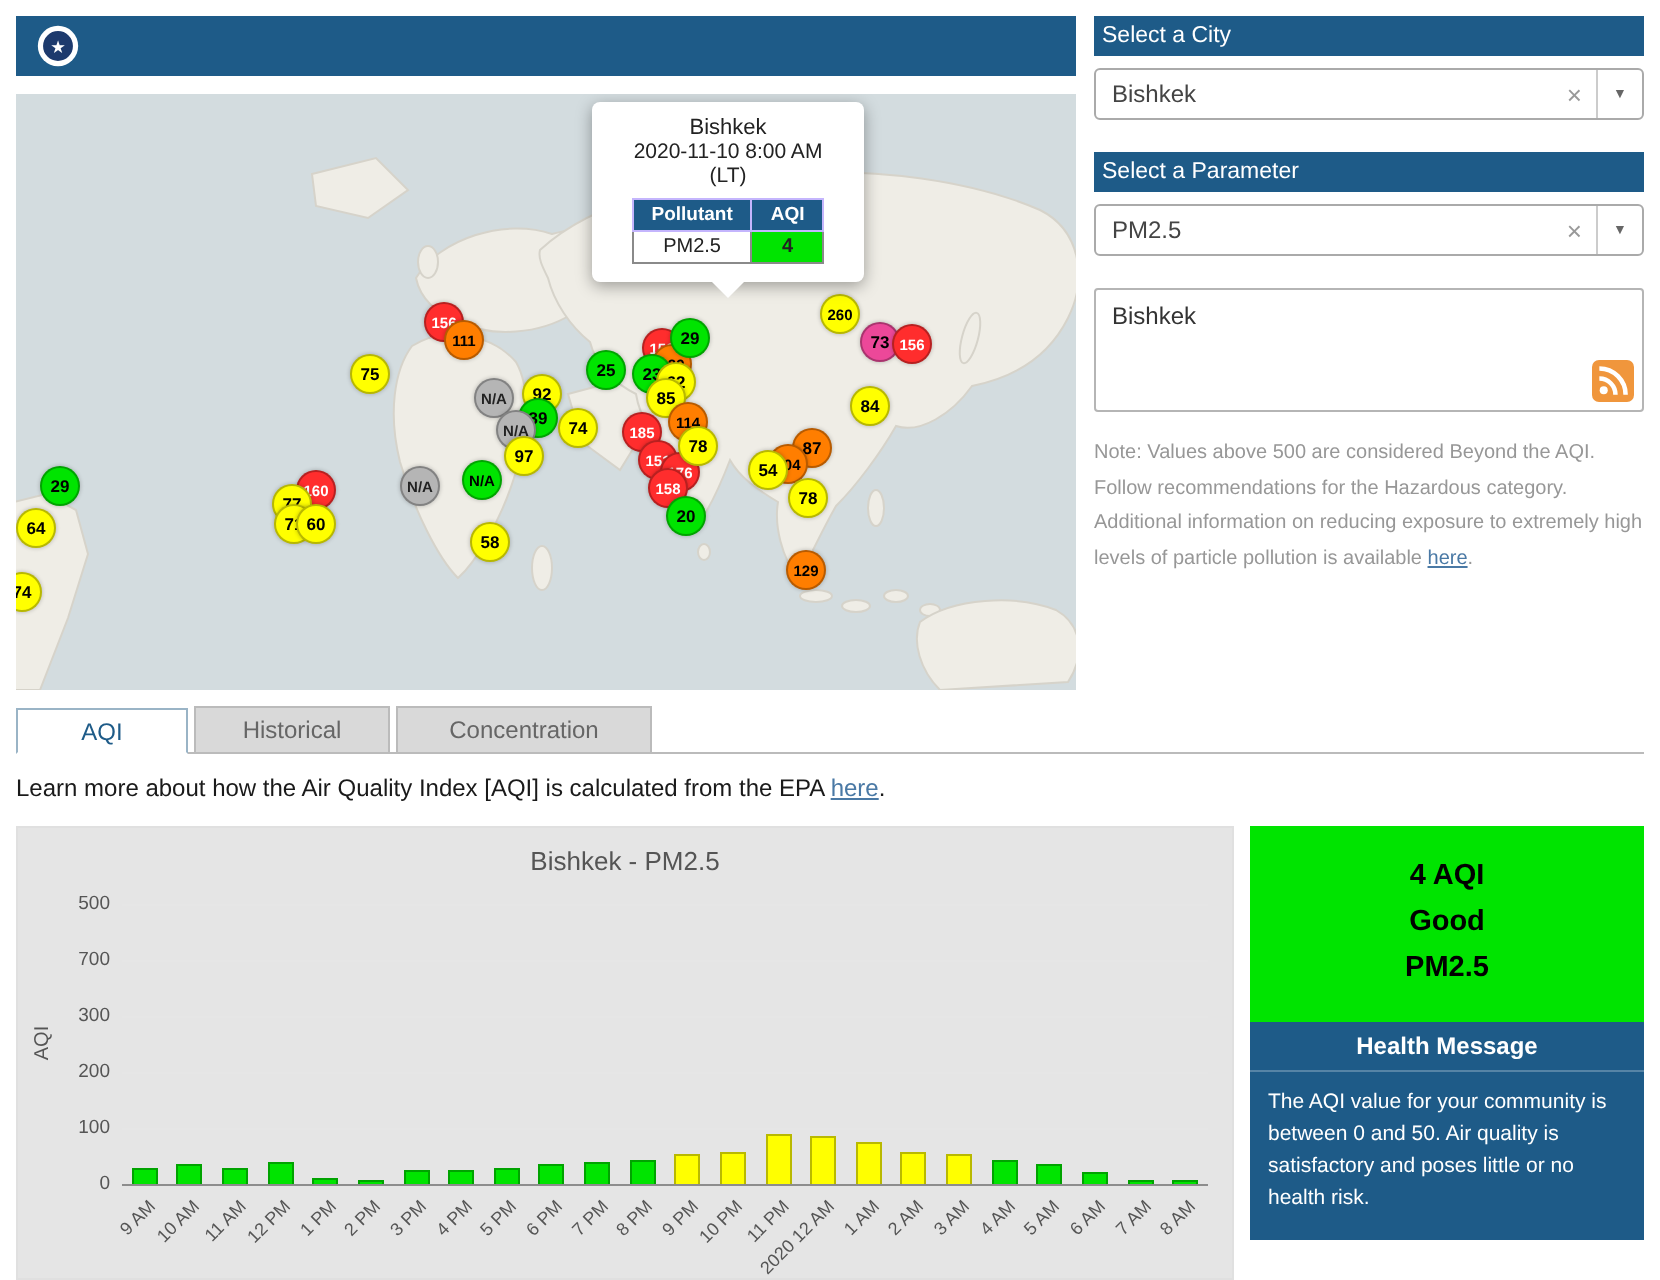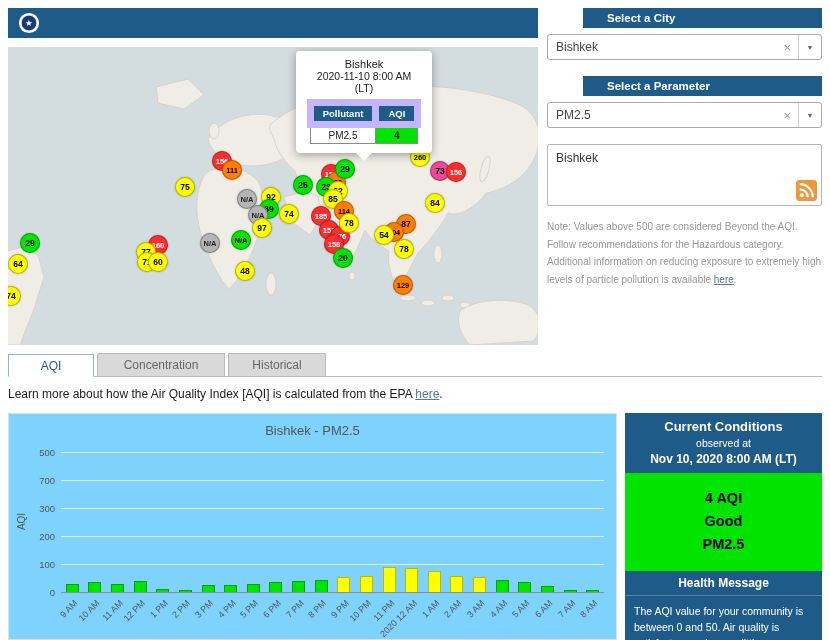--- a/index.html
+++ b/index.html
@@ -21,26 +21,26 @@
   .map-container{position:relative;width:530px;height:298px;background:#d3dcdf;overflow:hidden;}
   .map-svg{position:absolute;left:0;top:0;}
   .marker{position:absolute;width:20px;height:20px;border-radius:50%;display:flex;align-items:center;justify-content:center;
     font-size:8.5px;font-weight:bold;transform:translate(-50%,-50%);box-sizing:border-box;
     border:1px solid rgba(0,0,0,.28);box-shadow:0 0 2px rgba(0,0,0,.25);cursor:pointer;z-index:2;}
   .popup{position:absolute;left:288px;top:4px;width:124px;background:#fff;border-radius:4px;
     box-shadow:0 2px 8px rgba(0,0,0,.35);padding:7px 6px 9px;font-size:10.5px;text-align:center;color:#222;z-index:10;}
   .popup:after{content:"";position:absolute;left:50%;bottom:-8px;margin-left:-8px;border:8px solid transparent;border-top-color:#fff;border-bottom:none;}
   .popup-city{font-size:11px;}
   .popup-table{margin:5px auto 0;border-collapse:collapse;}
-  .popup-table th{background:#1e5b88;color:#fff;font-size:9.5px;font-weight:bold;padding:2px 9px;border:7px solid #c4b5fd;}
+  .popup-table th{background:#1e5b88;color:#fff;font-size:9.5px;font-weight:bold;padding:2px 9px;border:1px solid #c4b5fd;}
   .popup-table td{font-size:10px;padding:2px 7px;border:1px solid #8a8a8a;background:#fff;}
   .popup-table td.aqi-cell{background:#00e400;font-weight:bold;}
 
   
-  .panel-header{background:#1e5b88;color:#fff;font-size:11.5px;font-weight:bold;padding:4px 24px;margin-left:36px;}
+  .panel-header{background:#1e5b88;color:#fff;font-size:11.5px;font-weight:normal;padding:4px 4px;}
   .select-box{margin:6px 0 16px;border:1px solid #aaa;border-radius:3px;height:26px;display:flex;align-items:center;
     padding-left:8px;font-size:12px;color:#444;background:#fff;cursor:pointer;box-sizing:border-box;}
   .select-box .grow{flex:1;}
   .clear-x{color:#999;font-size:13px;padding:0 7px;cursor:pointer;}
   .dd-arrow{border-left:1px solid #ccc;width:22px;height:100%;display:flex;align-items:center;justify-content:center;color:#666;font-size:7px;cursor:pointer;}
   .feed-box{border:1px solid #b5b5b5;border-radius:2px;height:62px;margin-top:16px;position:relative;font-size:12px;color:#333;padding:6px 8px;box-sizing:border-box;}
   .rss-icon{position:absolute;right:4px;bottom:4px;width:21px;height:21px;cursor:pointer;}
   .note{font-size:10px;color:#979797;line-height:1.75;margin-top:12px;}
   .link{color:#4a79a5;text-decoration:underline;cursor:pointer;}
 
@@ -48,21 +48,21 @@
   .tabs{display:flex;margin-top:8px;border-bottom:1px solid #bbb;height:23px;align-items:flex-end;}
   .tab{font-size:12px;height:23px;display:flex;align-items:center;justify-content:center;border:1px solid #bbb;border-bottom:none;margin-right:3px;box-sizing:border-box;cursor:pointer;}
   .tab.active{background:#fff;color:#1e5b88;border-color:#9ab4c6;margin-bottom:-1px;border-bottom:1px solid #fff;width:86px;}
   .tab.inactive{background:#d9d9d9;color:#666;}
   .tab.w-conc{width:128px;}
   .tab.w-hist{width:98px;}
   .learn{font-size:12px;color:#1a1a1a;margin:10px 0 12px;}
 
   
   .layout-bottom{display:flex;gap:8px;}
-  .chart-box{width:609px;flex:0 0 609px;height:227px;border:1px solid #e0e0e0;box-sizing:border-box;position:relative;background:#7dd3fc;}
+  .chart-box{width:609px;flex:0 0 609px;height:227px;border:1px solid #e0e0e0;box-sizing:border-box;position:relative;background:#e5e5e5;}
   .chart-title{text-align:center;font-size:13px;color:#555;margin-top:9px;}
   .ylabel{position:absolute;left:4px;top:102px;transform:rotate(-90deg);font-size:10px;color:#555;}
   .plot{position:relative;margin:14px 12px 0 52px;height:140px;}
   .gridline{position:absolute;left:0;right:0;height:1px;background:#e6e6e6;}
   .gridline.baseline{background:#8d8d8d;}
   .ytick{position:absolute;left:-36px;width:30px;text-align:right;font-size:9.5px;color:#555;transform:translateY(-50%);}
   .bar{position:absolute;bottom:0;box-sizing:border-box;border:1px solid rgba(0,0,0,.35);border-bottom:none;}
   .xlabel{position:absolute;font-size:9px;color:#555;white-space:nowrap;transform:rotate(-45deg);transform-origin:100% 0;}
 
   
@@ -127,21 +127,21 @@
         <div class="marker" style="left: 261px; top: 162px; background: rgb(0, 228, 0); color: rgb(0, 0, 0);">39</div>
         <div class="marker" style="left: 250px; top: 168px; background: rgb(181, 181, 181); color: rgb(34, 34, 34); font-size: 7.5px;">N/A</div>
         <div class="marker" style="left: 281px; top: 167px; background: rgb(255, 255, 0); color: rgb(0, 0, 0);">74</div>
         <div class="marker" style="left: 254px; top: 181px; background: rgb(255, 255, 0); color: rgb(0, 0, 0);">97</div>
         <div class="marker" style="left: 150px; top: 198px; background: rgb(255, 45, 45); color: rgb(255, 255, 255); font-size: 7.5px;">160</div>
         <div class="marker" style="left: 138px; top: 205px; background: rgb(255, 255, 0); color: rgb(0, 0, 0);">77</div>
         <div class="marker" style="left: 139px; top: 215px; background: rgb(255, 255, 0); color: rgb(0, 0, 0);">71</div>
         <div class="marker" style="left: 150px; top: 215px; background: rgb(255, 255, 0); color: rgb(0, 0, 0);">60</div>
         <div class="marker" style="left: 202px; top: 196px; background: rgb(181, 181, 181); color: rgb(34, 34, 34); font-size: 7.5px;">N/A</div>
         <div class="marker" style="left: 233px; top: 193px; background: rgb(0, 228, 0); color: rgb(0, 0, 0); font-size: 7.5px;">N/A</div>
-        <div class="marker" style="left: 237px; top: 224px; background: rgb(255, 255, 0); color: rgb(0, 0, 0);">48</div>
+        <div class="marker" style="left: 237px; top: 224px; background: rgb(255, 255, 0); color: rgb(0, 0, 0);">58</div>
         <div class="marker" style="left: 295px; top: 138px; background: rgb(0, 228, 0); color: rgb(0, 0, 0);">25</div>
         <div class="marker" style="left: 323px; top: 127px; background: rgb(255, 45, 45); color: rgb(255, 255, 255); font-size: 7.5px;">159</div>
         <div class="marker" style="left: 328px; top: 135px; background: rgb(255, 126, 0); color: rgb(0, 0, 0); font-size: 7.5px;">129</div>
         <div class="marker" style="left: 337px; top: 122px; background: rgb(0, 228, 0); color: rgb(0, 0, 0);">29</div>
         <div class="marker" style="left: 318px; top: 140px; background: rgb(0, 228, 0); color: rgb(0, 0, 0);">23</div>
         <div class="marker" style="left: 330px; top: 144px; background: rgb(255, 255, 0); color: rgb(0, 0, 0);">62</div>
         <div class="marker" style="left: 325px; top: 152px; background: rgb(255, 255, 0); color: rgb(0, 0, 0);">85</div>
         <div class="marker" style="left: 336px; top: 164px; background: rgb(255, 126, 0); color: rgb(0, 0, 0); font-size: 7.5px;">114</div>
         <div class="marker" style="left: 313px; top: 169px; background: rgb(255, 45, 45); color: rgb(255, 255, 255); font-size: 7.5px;">185</div>
         <div class="marker" style="left: 321px; top: 183px; background: rgb(255, 45, 45); color: rgb(255, 255, 255); font-size: 7.5px;">151</div>
@@ -206,22 +206,22 @@
         </svg>
       </span>
     </div>
 
     <div class="note"><span>Note: Values above 500 are considered Beyond the AQI. Follow recommendations for the Hazardous category. Additional information on reducing exposure to extremely high levels of particle pollution is available </span><span class="link" style="color: rgb(74, 121, 165);">here</span><span>.</span></div>
   </div>
 </div>
 
 <div class="tabs">
   <div class="tab active">AQI</div>
+  <div class="tab inactive w-hist">Historical</div>
   <div class="tab inactive w-conc">Concentration</div>
-  <div class="tab inactive w-hist">Historical</div>
 </div>
 
 <div class="learn"><span>Learn more about how the Air Quality Index [AQI] is calculated from the EPA </span><span class="link" style="color: rgb(74, 121, 165);">here</span><span>.</span></div>
 
 <div class="layout-bottom">
   <div class="chart-box">
     <div class="chart-title">Bishkek - PM2.5</div>
     <div class="ylabel">AQI</div>
     <div class="plot">
         <div class="gridline baseline" style="top: 140px;"></div>
@@ -281,25 +281,20 @@
         <div class="bar" style="left: 479.938px; width: 13px; height: 5.6px; background: rgb(0, 228, 0); border-color: rgb(0, 163, 0);"></div>
         <div class="xlabel" style="right: 56.5625px; top: 146px;">6 AM</div>
         <div class="bar" style="left: 502.562px; width: 13px; height: 2px; background: rgb(0, 228, 0); border-color: rgb(0, 163, 0);"></div>
         <div class="xlabel" style="right: 33.9375px; top: 146px;">7 AM</div>
         <div class="bar" style="left: 525.188px; width: 13px; height: 2px; background: rgb(0, 228, 0); border-color: rgb(0, 163, 0);"></div>
         <div class="xlabel" style="right: 11.3125px; top: 146px;">8 AM</div>
       </div>
   </div>
 
   <div class="cond">
-    <div class="cond-header accent-bg" style="background: rgb(30, 91, 136);">
-      <div class="cond-title">Current Conditions</div>
-      <div class="cond-observed">observed at</div>
-      <div class="cond-time">Nov 10, 2020 8:00 AM (LT)</div>
-    </div>
     <div class="cond-aqi aqi-green-bg" style="background: rgb(0, 228, 0);">
       <div>4 AQI</div>
       <div>Good</div>
       <div>PM2.5</div>
     </div>
     <div class="cond-health-title accent-bg" style="background: rgb(30, 91, 136);">Health Message</div>
     <div class="cond-health-body accent-bg" style="background: rgb(30, 91, 136);">The AQI value for your community is between 0 and 50. Air quality is satisfactory and poses little or no health risk.</div>
   </div>
 </div>
 

